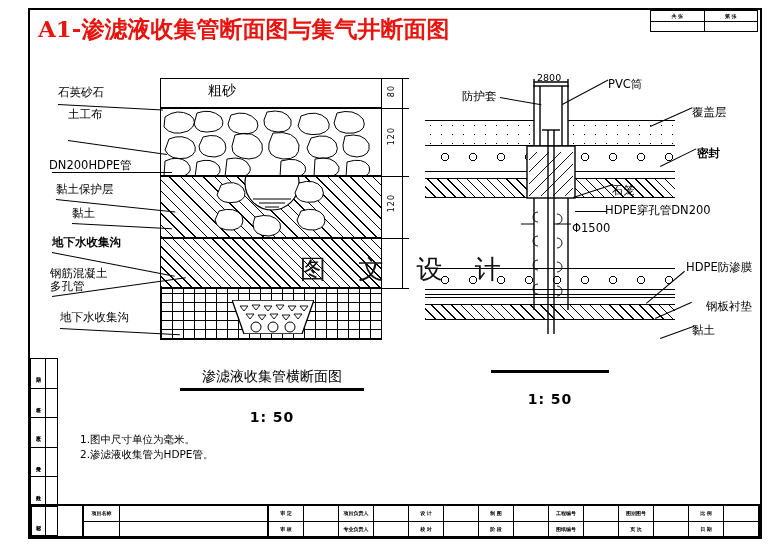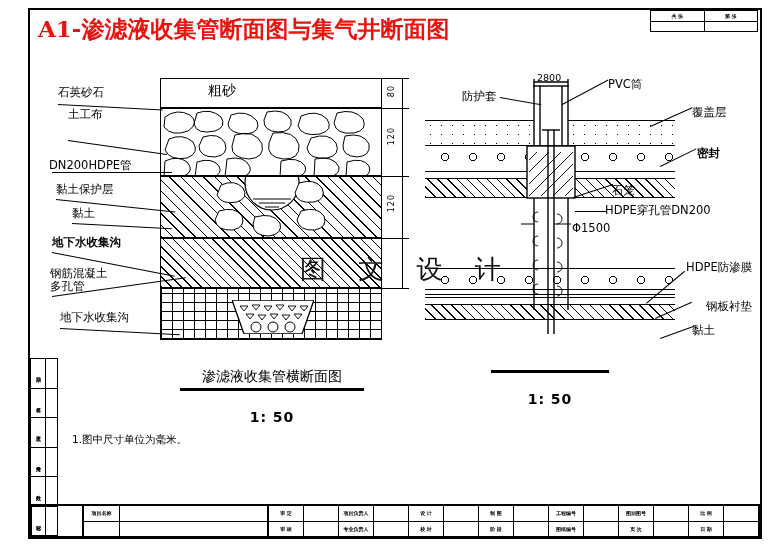--- a/index.html
+++ b/index.html
@@ -99,21 +99,21 @@
 
   
   .caption{position:absolute;text-align:center;}
   .caption .cap-title{font-size:14px;white-space:nowrap;}
   .caption .cap-rule{height:3px;background:#000;margin:2px auto 0;}
   .caption .cap-scale{font-size:14px;margin-top:18px;letter-spacing:1px;font-weight:bold;}
 
   
   #notes{left:72px;top:432px;font-size:10.5px;line-height:1.45;}
   #notes .note-head{font-weight:bold;}
-  #notes .note-item{margin-left:0;}
+  #notes .note-item{margin-left:8px;}
 
   
   #title-block{left:30px;top:504px;width:730px;height:34px;
       border:2px solid #000;box-sizing:border-box;display:flex;}
   #tb-left{width:50px;border-right:2px solid #000;}
   #tb-projcol{width:36px;border-right:1.2px solid #000;display:flex;flex-direction:column;}
   #tb-projcol .pc{flex:1;border-bottom:1.2px solid #000;font-size:5px;
      display:flex;align-items:center;justify-content:center;font-weight:bold;}
   #tb-projcol .pc:last-child{border-bottom:none;}
   #tb-namebox{width:148px;border-right:2px solid #000;display:flex;flex-direction:column;}
@@ -398,20 +398,21 @@
 
 <div class="caption abs" style="left:470px;top:368px;width:160px;">
   <div class="cap-rule" style="width:118px;"></div>
   <div class="cap-scale">1: 50</div>
 </div>
 
 <div class="abs" id="watermark">图 文 设 计</div>
 
 <div class="abs" id="notes">
   <div class="note-item">1.图中尺寸单位为毫米。</div>
+  <div class="note-item">2.渗滤液收集管为HDPE管。</div>
 </div>
 
 <div class="abs" id="title-block">
   <div id="tb-left"></div>
 
   <div id="tb-projcol">
     <div class="pc">项目名称</div>
     <div class="pc"></div>
   </div>
 

